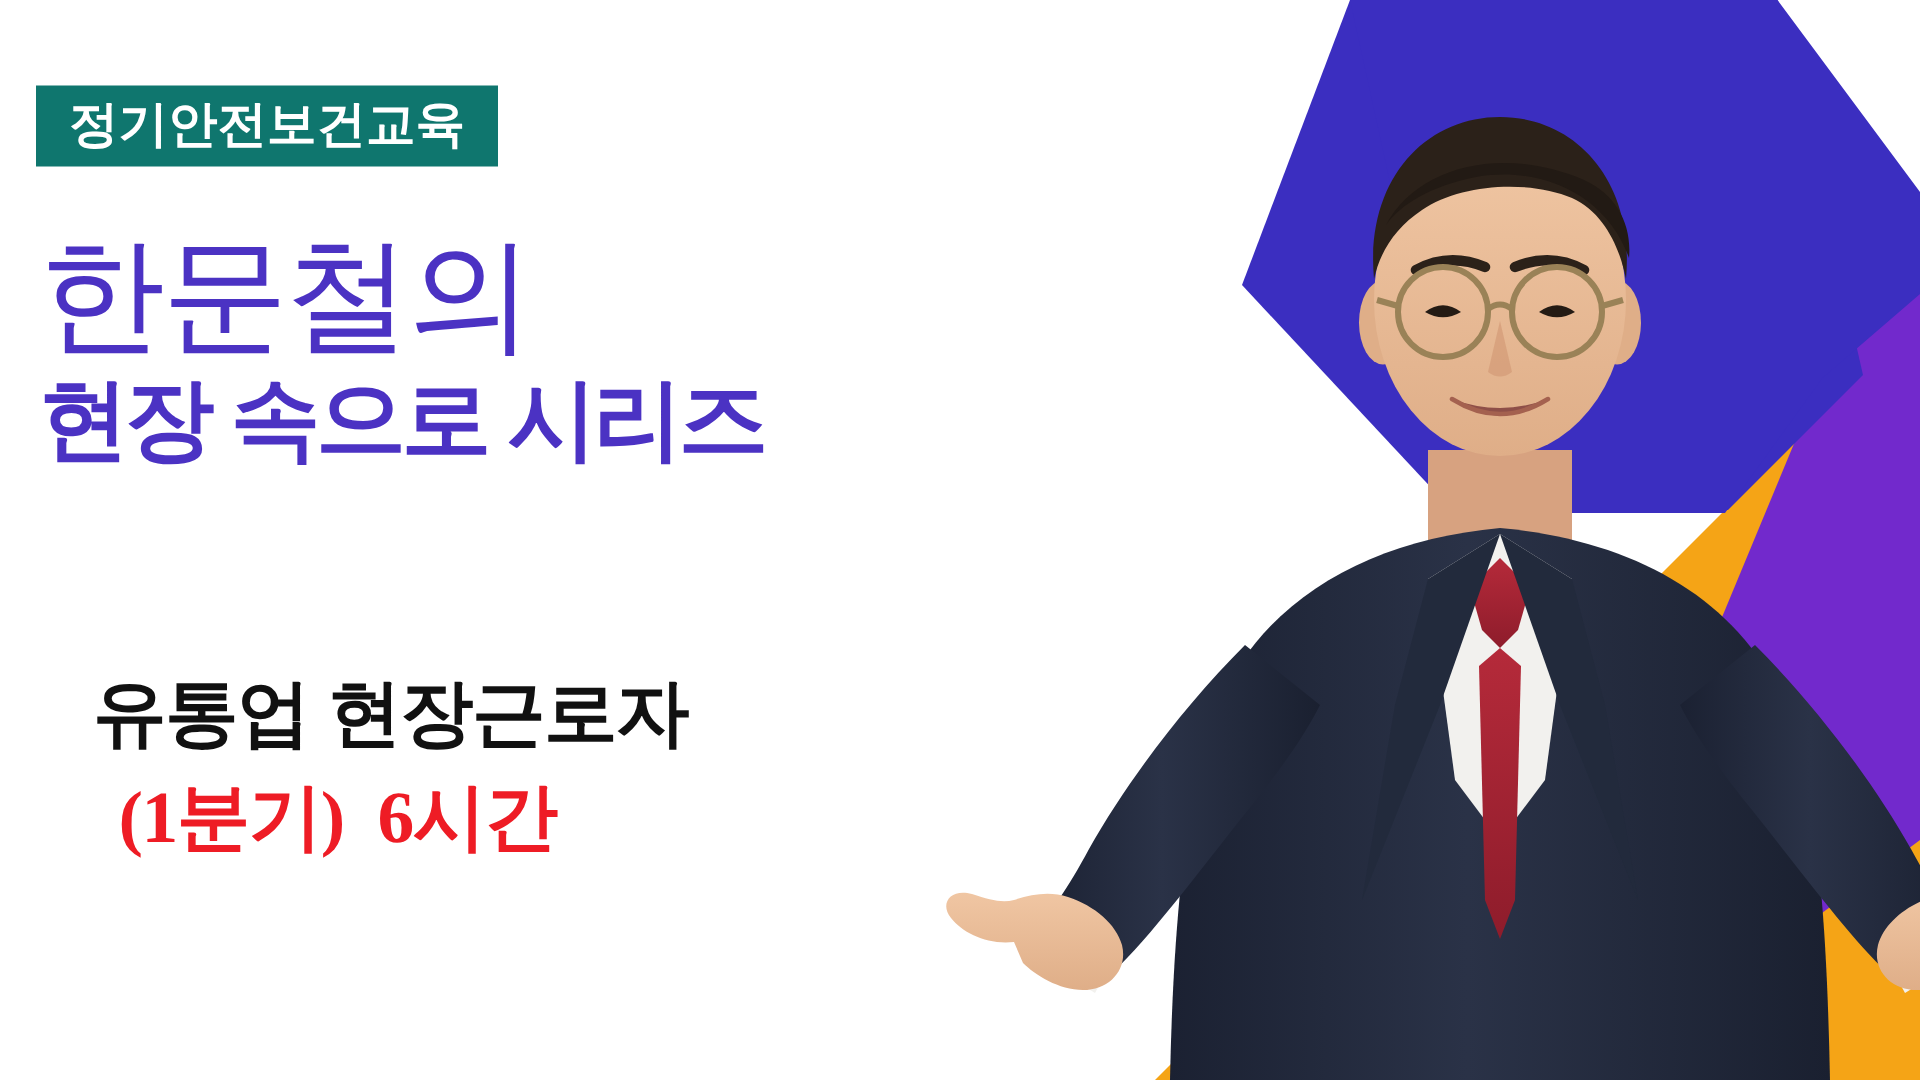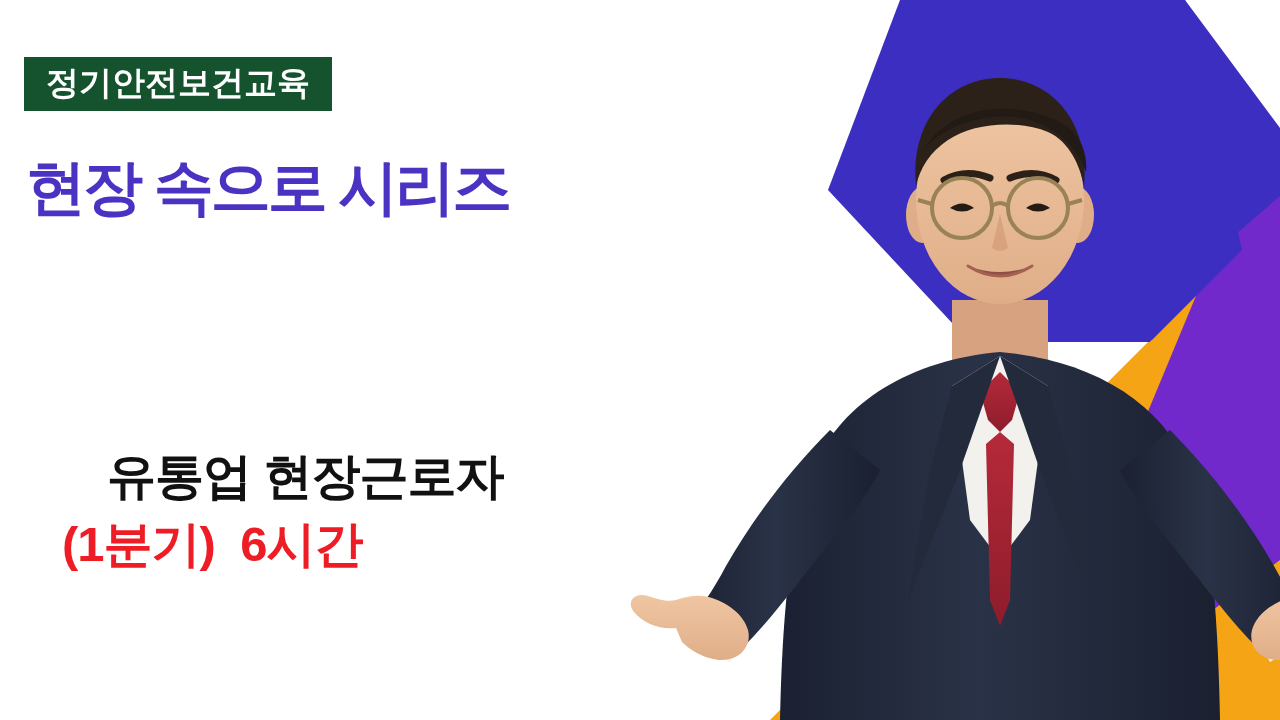--- a/index.html
+++ b/index.html
@@ -86,21 +86,22 @@
     white-space: nowrap;
     line-height: 1.18;
   }
   .subtitle-line-2 {
     font-size: 49px;
     font-weight: 800;
     letter-spacing: -1px;
     white-space: nowrap;
     line-height: 1.18;
     margin-top: 10px;
-    margin-left: 0;
+    margin-left: 17px;
+    font-family: Liberation Serif, serif;
   }
 </style>
 </head>
 <body>
 
 <div id="stage" style="background: rgb(255, 255, 255);">
 
   <svg class="shape" viewBox="0 0 1280 720" preserveAspectRatio="none">
 
     <polygon points="1280,250 1280,720 770,720 1245,245" fill="#F5A416"></polygon>
@@ -204,26 +205,27 @@
 
     <path d="M950,208 q12,-9 24,0 q-12,7 -24,0 Z" fill="#241B14"></path>
     <path d="M1026,208 q12,-9 24,0 q-12,7 -24,0 Z" fill="#241B14"></path>
 
     <path d="M1000,214 l-8,34 q8,6 16,0 Z" fill="#D49C78" opacity="0.75"></path>
 
     <path d="M968,266 q32,22 64,0 q-32,12 -64,0 Z" fill="#8E4F48"></path>
     <path d="M968,266 q32,20 64,0" stroke="#A4614F" stroke-width="3" fill="none" stroke-linecap="round"></path>
   </svg>
 
-  <div class="badge" style="background: #14532d; color: rgb(255, 255, 255);">정기안전보건교육</div>
+  <div class="badge" style="background: #0f766e; color: rgb(255, 255, 255);">정기안전보건교육</div>
 
   <div class="title-block">
+    <div class="title-line-1" style="color: rgb(75, 50, 195);">한문철의</div>
     <div class="title-line-2" style="color: rgb(75, 50, 195);">현장 속으로 시리즈</div>
   </div>
 
   <div class="subtitle-block">
-    <div class="subtitle-line-1" style="color: rgb(17, 17, 17); margin-left: 45px;">유통업  현장근로자</div>
+    <div class="subtitle-line-1" style="color: rgb(17, 17, 17);">유통업  현장근로자</div>
     <div class="subtitle-line-2">
       <span style="color: rgb(238, 28, 37);">(1분기)</span><span>&nbsp;&nbsp;</span><span style="color: rgb(238, 28, 37);">6시간</span>
     </div>
   </div>
 
 </div>
 
 </body></html>

